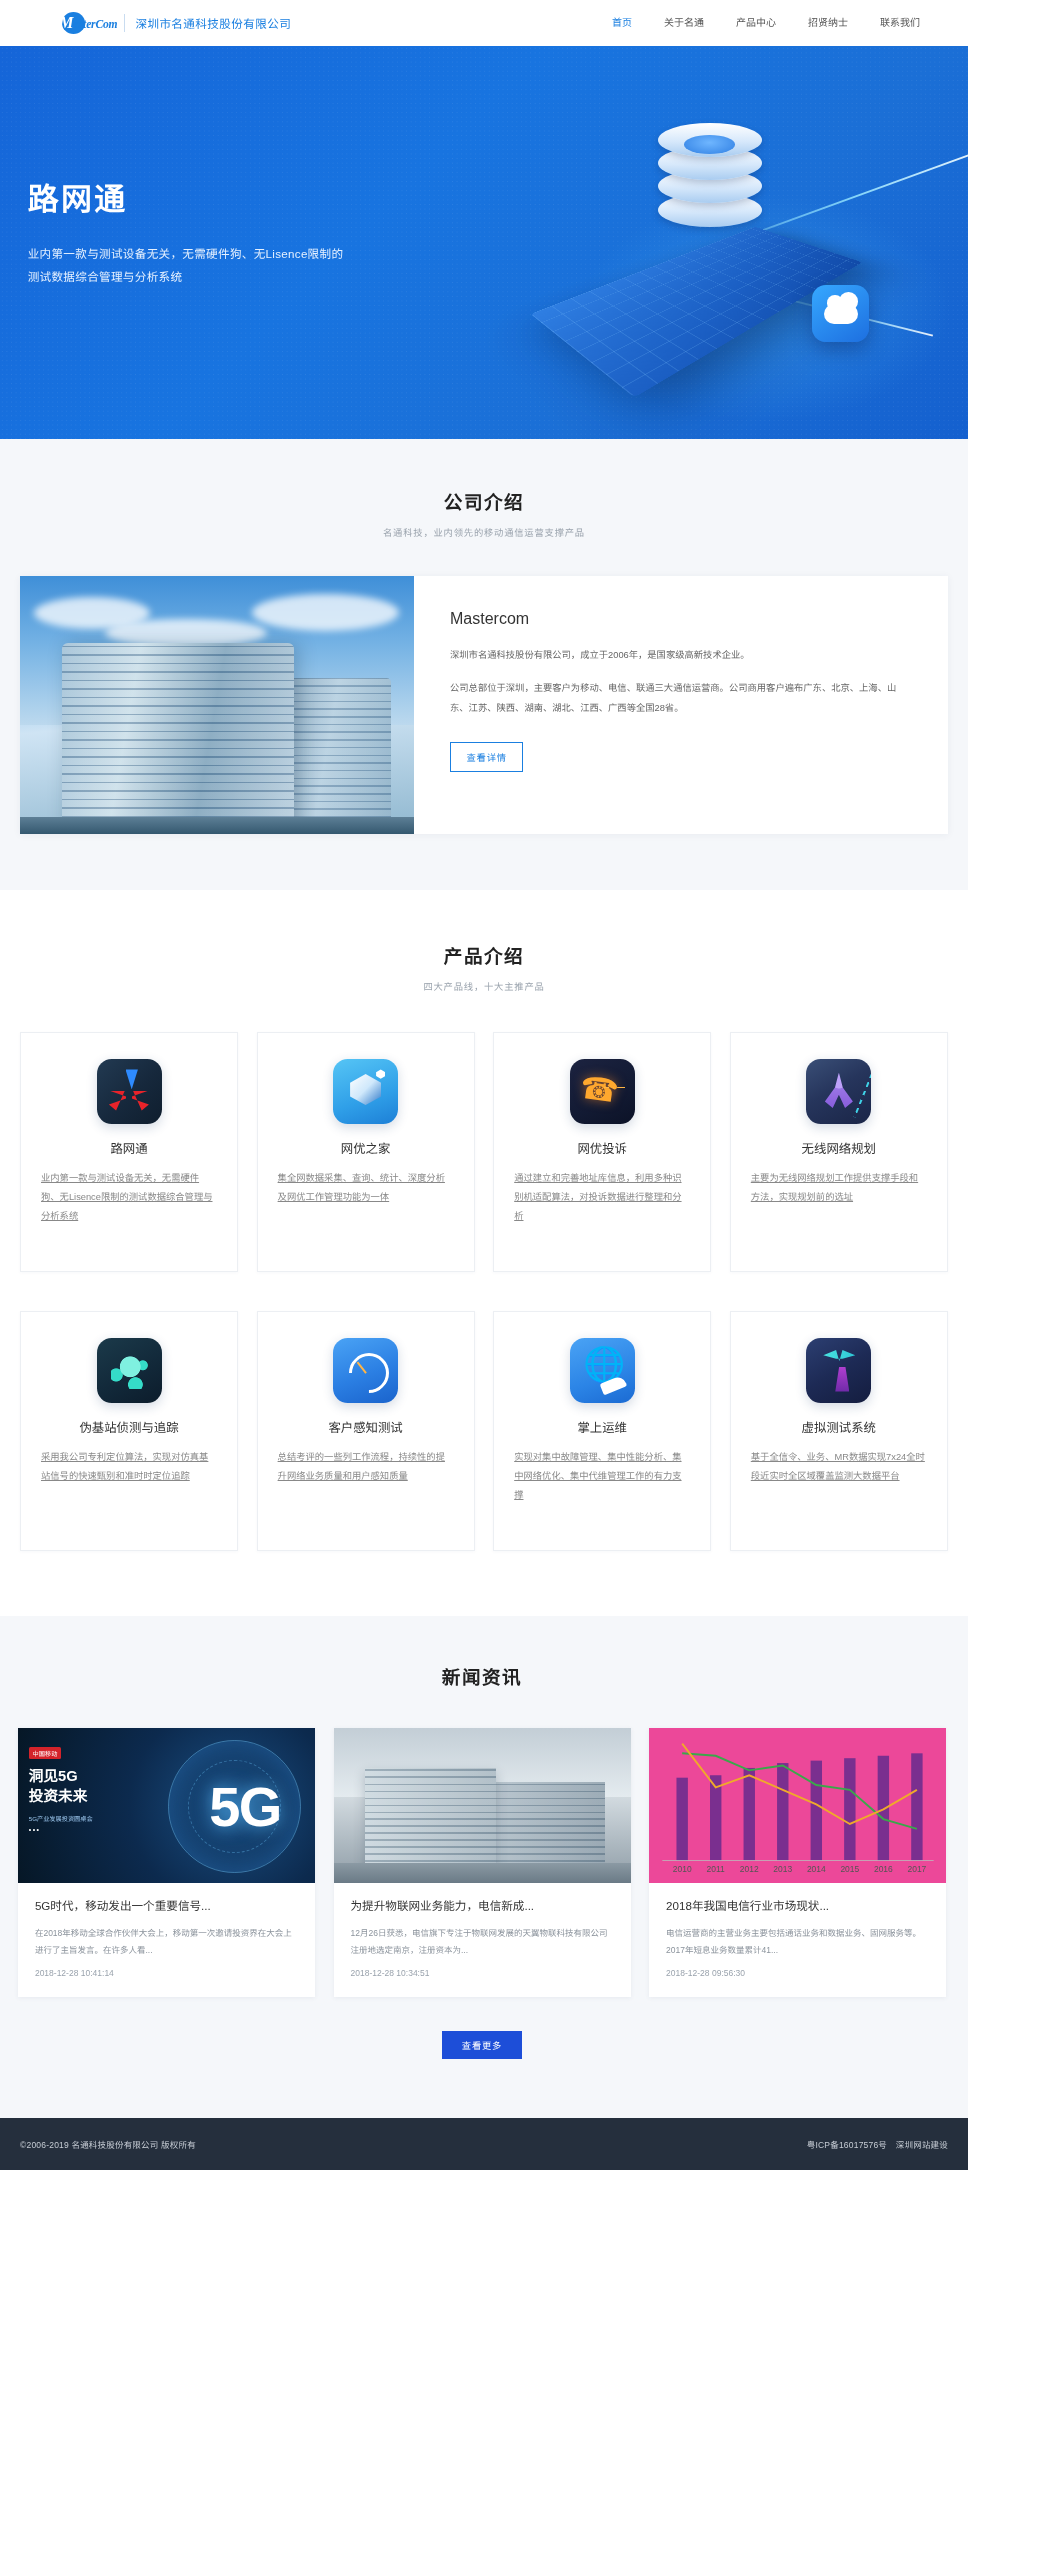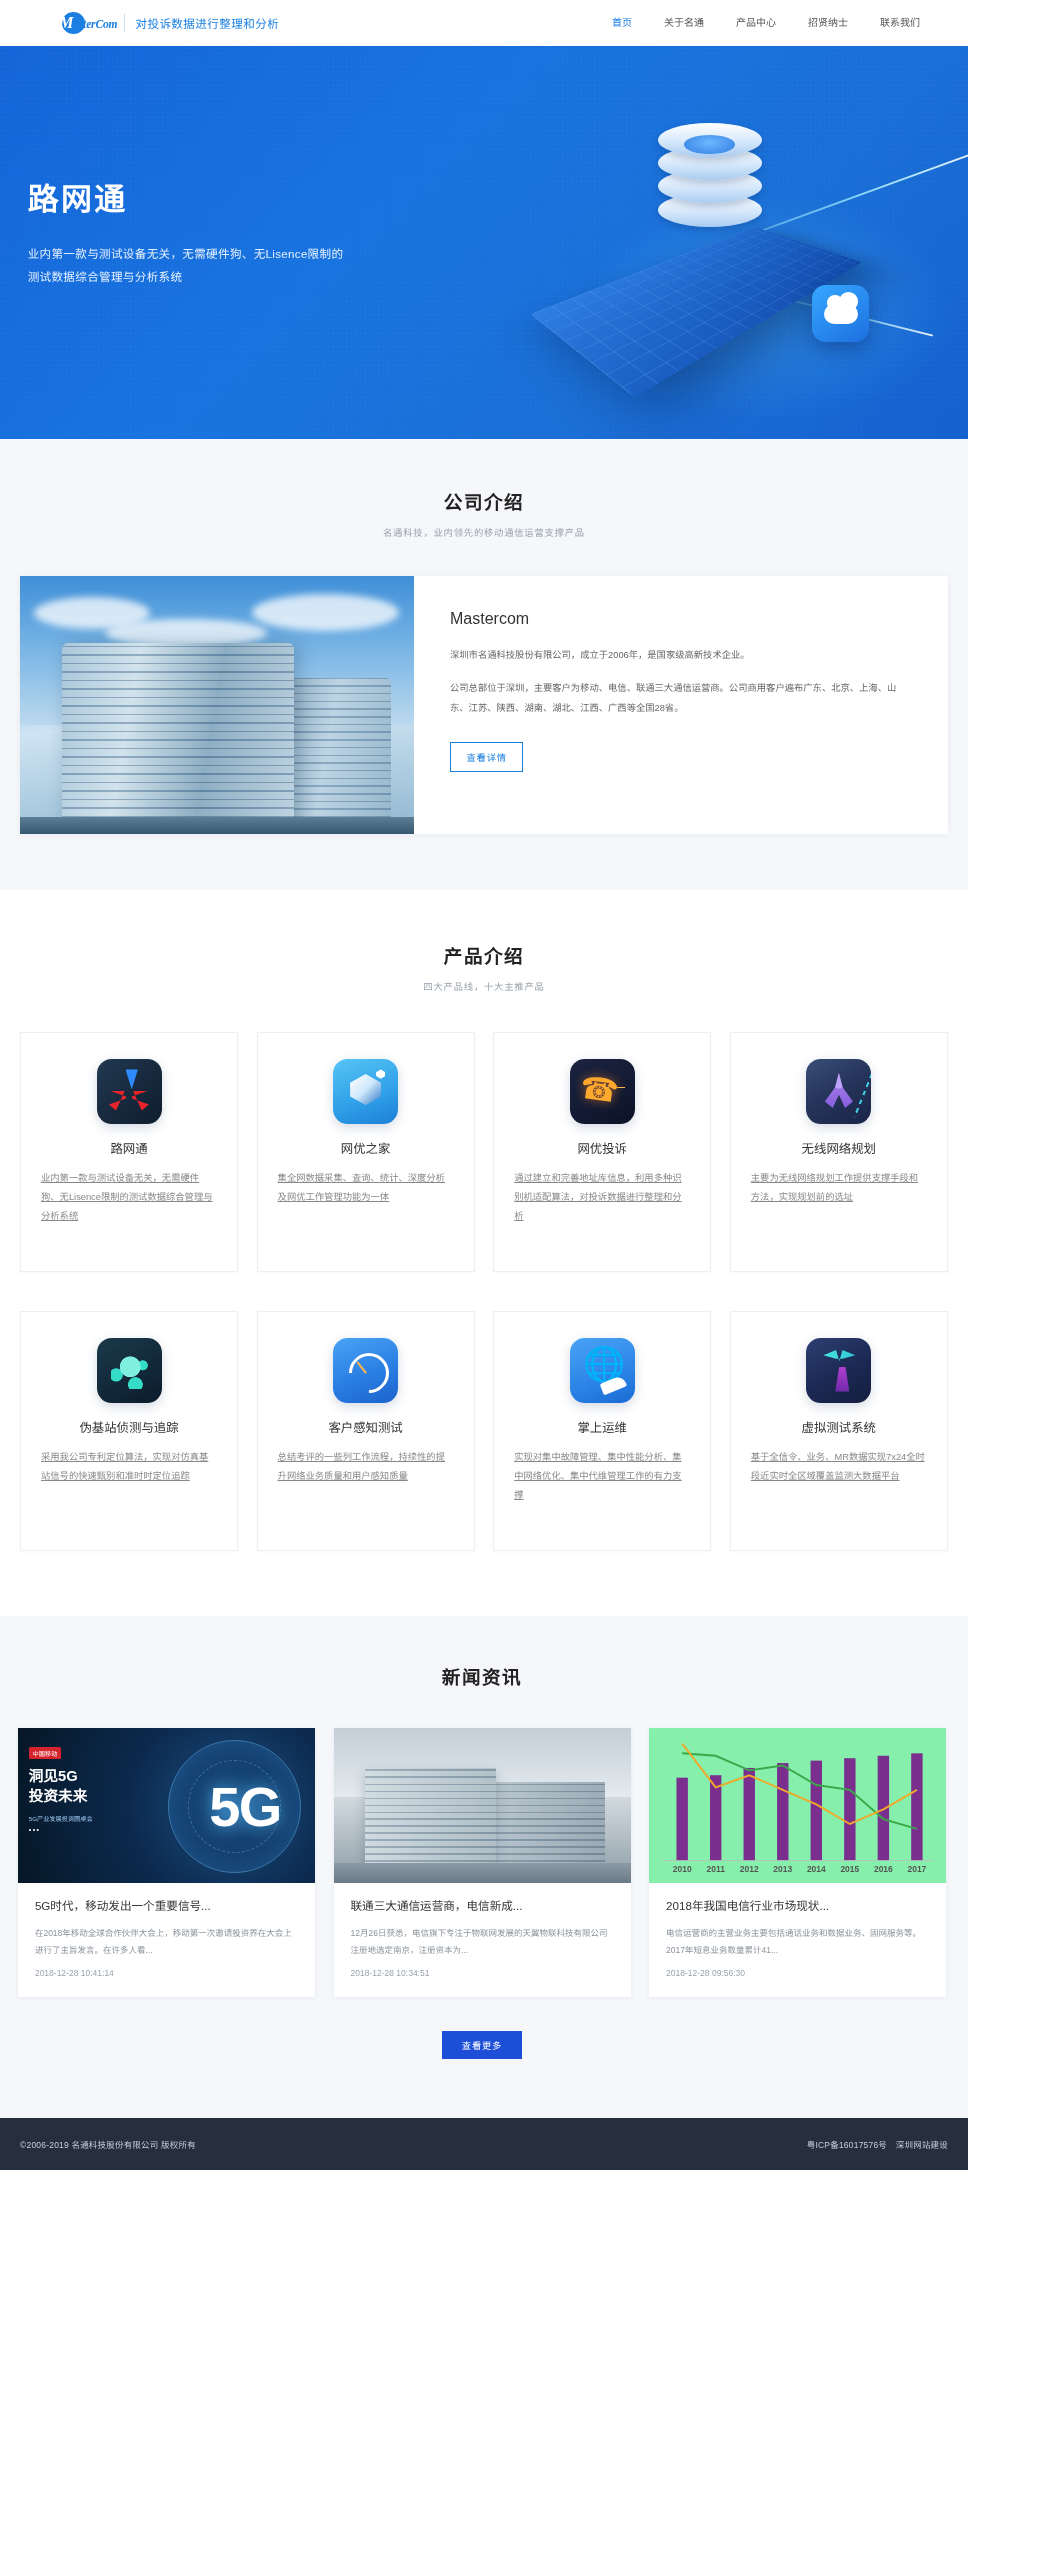--- a/index.html
+++ b/index.html
@@ -427,21 +427,21 @@
     box-shadow: 0 4.6px 10.8px rgba(30,50,70,0.25); }
   .nt2-b1:before { content:""; position:absolute; inset:0;
     background-image: repeating-linear-gradient(0deg, rgba(70,95,115,0.32) 0 1.5px, rgba(255,255,255,0.18) 1.5px 7px); }
   .nt2-b2 { position:absolute; left:155px; top:54px; width:116px; height:87px;
     background: linear-gradient(100deg,#aebdc7,#8698a5); }
   .nt2-b2:before { content:""; position:absolute; inset:0;
     background-image: repeating-linear-gradient(0deg, rgba(70,95,115,0.30) 0 1.5px, rgba(255,255,255,0.16) 1.5px 7px); }
   .nt2-ground { position:absolute; left:0; right:0; bottom:0; height:20px;
     background: linear-gradient(180deg,#8b9aa4,#6a7a86); }
   
-  .nt3 { background: #86efac; font-weight: bold; }
+  .nt3 { background: #ec4899; }
   .chart-svg { position: absolute; left: 4.6px; top: 3.1px; }
 
   .news-body { padding: 15.5px 17px 18.6px; }
   .news-title {
     font-size: 11.6px; color: #333; margin-bottom: 10.8px; line-height: 1.4;
     white-space: nowrap; overflow: hidden; text-overflow: ellipsis;
   }
   .news-ex {
     font-size: 8.5px; color: #8b939c; line-height: 2.0; margin-bottom: 9.3px;
   }
@@ -474,21 +474,21 @@
 
 <div class="page">
 
   <div class="header">
     <div class="brand">
       <div class="logo-mark">
         <div class="logo-oval"></div>
         <div class="logo-text"><span class="big">M</span><span>asterCom</span></div>
       </div>
       <div class="brand-divider"></div>
-      <div class="brand-name">对投诉数据进行整理和分析</div>
+      <div class="brand-name">深圳市名通科技股份有限公司</div>
     </div>
     <div class="nav">
       <a href="#" class="active">首页</a>
       <a href="#">关于名通</a>
       <a href="#">产品中心</a>
       <a href="#">招贤纳士</a>
       <a href="#">联系我们</a>
     </div>
   </div>
 
@@ -637,21 +637,21 @@
         </div>
 
         <div class="news-card">
           <div class="news-thumb nt2">
             <div class="nt2-sky"></div>
             <div class="nt2-b2"></div>
             <div class="nt2-b1"></div>
             <div class="nt2-ground"></div>
           </div>
           <div class="news-body">
-            <div class="news-title">联通三大通信运营商，电信新成...</div>
+            <div class="news-title">为提升物联网业务能力，电信新成...</div>
             <div class="news-ex">12月26日获悉，电信旗下专注于物联网发展的天翼物联科技有限公司注册地选定南京，注册资本为...</div>
             <div class="news-date">2018-12-28 10:34:51</div>
           </div>
         </div>
 
         <div class="news-card">
           <div class="news-thumb nt3">
             <svg class="chart-svg" id="mini-chart" width="288" height="148" viewBox="0 0 372 192">
                 <rect x="28.355" y="60.55999999999999" width="14.790000000000001" height="107.44000000000001" fill="#7a2f8f"></rect>
                 <rect x="71.855" y="57.400000000000006" width="14.790000000000001" height="110.6" fill="#7a2f8f"></rect>

